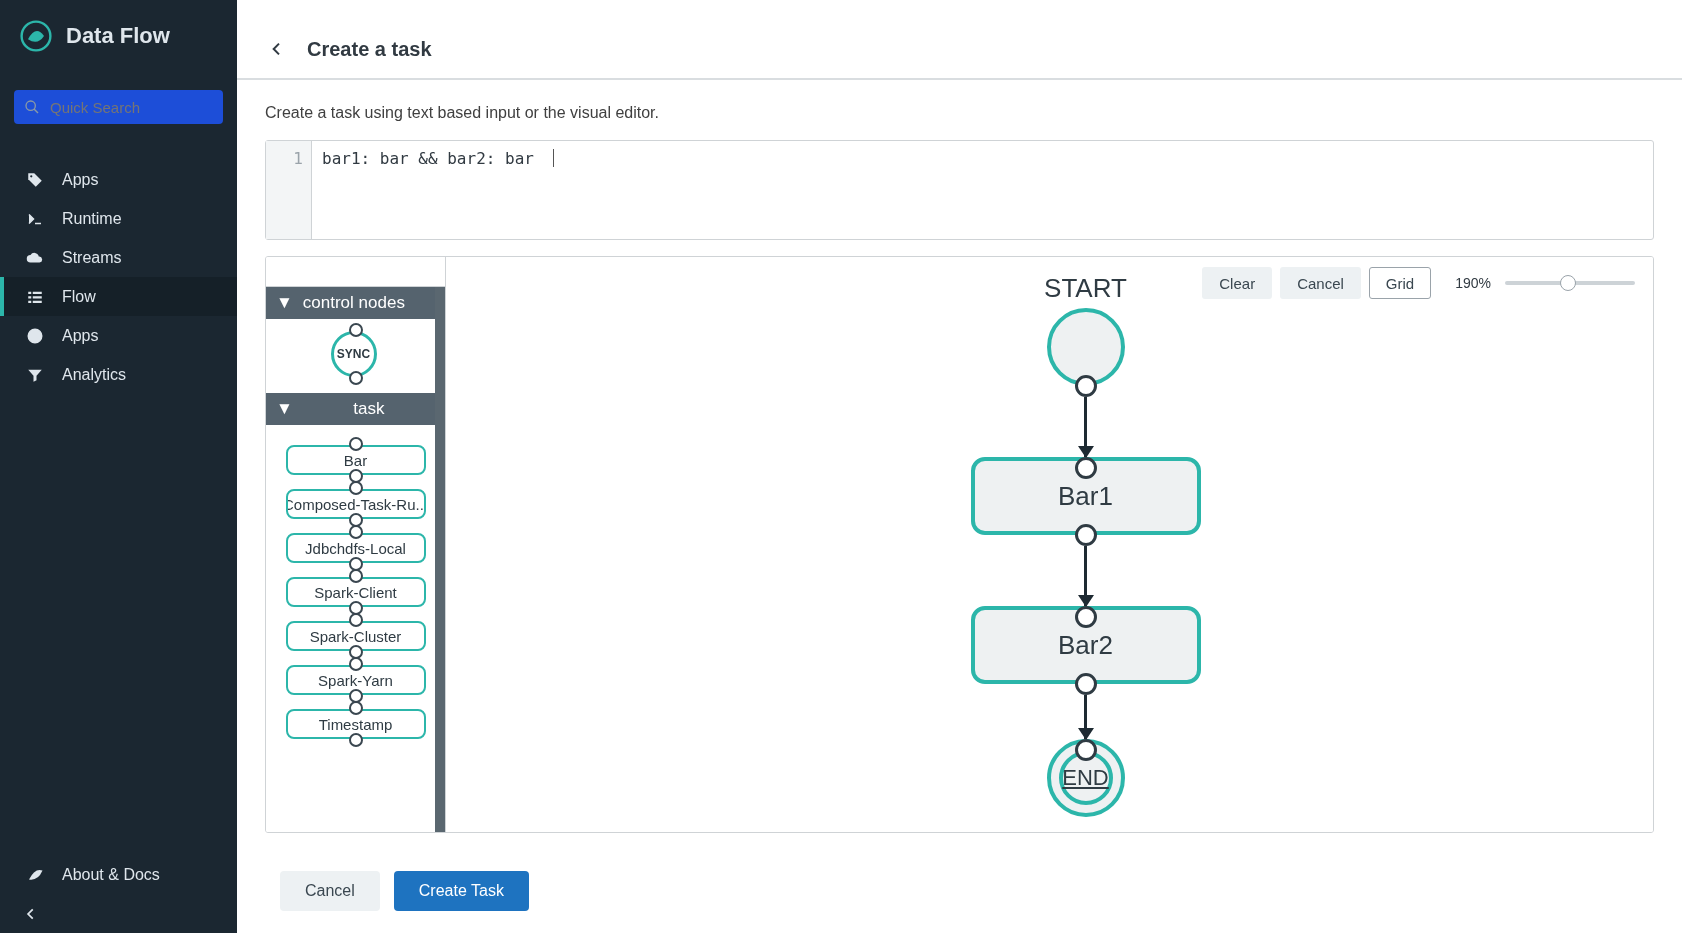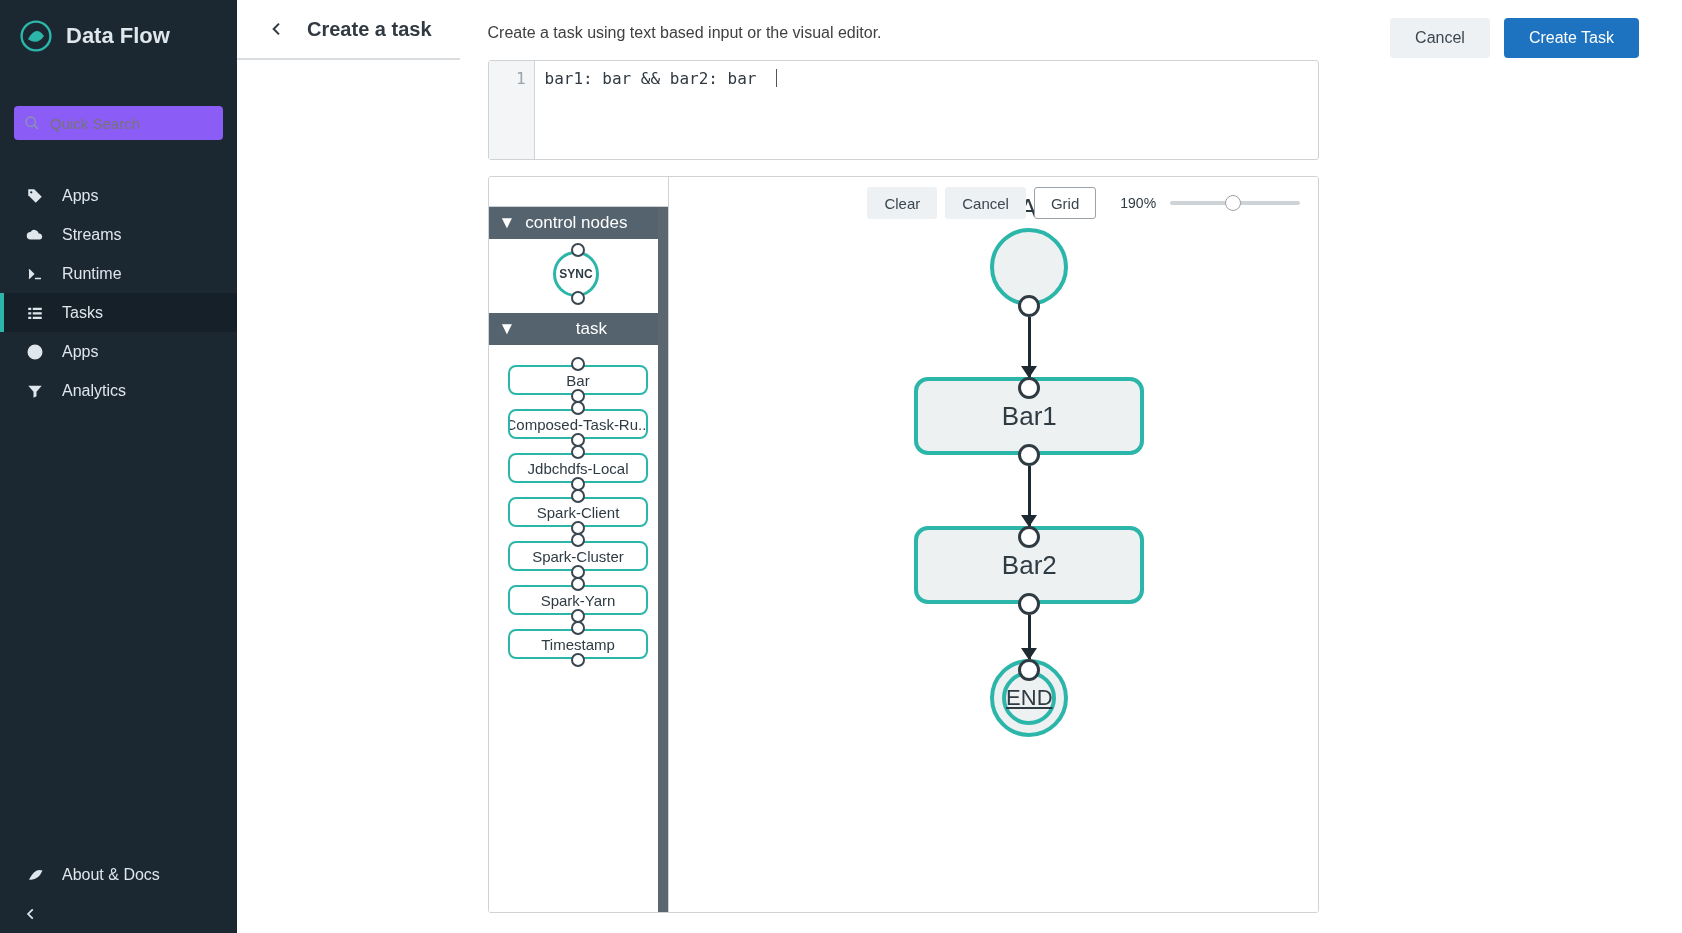--- a/index.html
+++ b/index.html
@@ -17,33 +17,33 @@
     --palette-header:#55636e;
   }
   *{box-sizing:border-box;}
   html,body{margin:0;padding:0;height:100%;font-family:"Segoe UI",Arial,sans-serif;color:var(--ink);}
   body{display:flex;width:1682px;height:933px;background:#fff;overflow:hidden;}
 
   
   .sidebar{width:237px;flex:none;background:var(--sidebar-bg);color:var(--sidebar-text);display:flex;flex-direction:column;gap:16px;}
   .brand{display:flex;align-items:center;gap:14px;padding:20px 20px 20px 20px;font-size:22px;font-weight:700;}
   .brand svg{width:32px;height:32px;}
-  .search-box{margin:18px 14px 14px;background:#8b5cf6;border-radius:4px;display:flex;align-items:center;height:34px;padding:0 10px;color:var(--sidebar-muted);font-size:15px;}
+  .search-box{margin:2px 14px 14px;background:#1d4ed8;border-radius:4px;display:flex;align-items:center;height:34px;padding:0 10px;color:var(--sidebar-muted);font-size:15px;}
   .search-box svg{width:16px;height:16px;margin-right:8px;flex:none;}
   .search-input{background:transparent;border:none;outline:none;color:var(--sidebar-text);font-size:15px;flex:1;}
   .nav{list-style:none;margin:0;padding:6px 0 0 0;}
   .nav-item{display:flex;align-items:center;height:39px;padding:0 18px 0 22px;font-size:16px;color:var(--sidebar-text);cursor:pointer;border-left:4px solid transparent;}
   .nav-item.active{background:var(--sidebar-dark);border-left-color:var(--accent-teal);}
   .nav-item svg,.nav-item .ico{width:18px;height:18px;margin-right:18px;flex:none;fill:currentColor;}
   .sidebar-spacer{flex:1;}
   .sidebar-bottom .nav-item{height:40px;}
   .collapse-btn{height:38px;display:flex;align-items:center;padding-left:24px;color:var(--sidebar-text);}
 
   
-  .main{flex:1;display:flex;flex-direction:row;min-width:0;}
+  .main{flex:1;display:flex;flex-direction:column;min-width:0;margin-top:20px;}
   .header{height:60px;border-bottom:2px solid var(--border);display:flex;align-items:center;padding:0 28px;gap:18px;}
   .back-btn{width:24px;height:24px;display:flex;align-items:center;justify-content:center;cursor:pointer;}
   .page-title{font-size:20px;font-weight:700;}
   .body{flex:1;display:flex;flex-direction:column;padding:24px 28px 20px 28px;min-height:0;}
   .intro{font-size:16px;color:#404040;margin-bottom:18px;}
 
   
   .code-editor{border:1px solid var(--panel-border);border-radius:3px;height:100px;display:flex;font-family:"Consolas","Menlo",monospace;font-size:16px;background:#fff;}
   .gutter{width:46px;background:#f3f5f6;border-right:1px solid var(--panel-border);text-align:right;padding:8px 8px 0 0;color:#9aa3aa;}
   .code-line{padding:8px 10px 0 10px;white-space:pre;position:relative;}
@@ -118,42 +118,42 @@
   </div>
   <ul class="nav">
     <li class="nav-item">
       <svg class="ico" viewBox="0 0 24 24">
           <path d="M3 3h8l10 10-8 8L3 11V3z" fill="#dfe6ec"></path>
           <circle cx="7" cy="7" r="1.5" fill="#1b2731"></circle>
         </svg>
       <span>Apps</span>
     </li>
     <li class="nav-item">
-      <svg class="ico" viewBox="0 0 24 24">
-          <path d="M6 18a5 5 0 010-10 6 6 0 0111 2 4 4 0 011 8H6z" fill="#dfe6ec"></path>
-        </svg>
-      <span>Streams</span>
-    </li>
-    <li class="nav-item">
       <svg class="ico" viewBox="0 0 24 24" fill="none" stroke="#dfe6ec" stroke-width="2">
           <polyline points="4 6 10 12 4 18"></polyline>
           <line x1="12" y1="18" x2="20" y2="18"></line>
         </svg>
       <span>Runtime</span>
+    </li>
+    <li class="nav-item">
+      <svg class="ico" viewBox="0 0 24 24">
+          <path d="M6 18a5 5 0 010-10 6 6 0 0111 2 4 4 0 011 8H6z" fill="#dfe6ec"></path>
+        </svg>
+      <span>Streams</span>
     </li>
     <li class="nav-item active">
       <svg class="ico" viewBox="0 0 24 24">
           <rect x="3" y="5" width="4" height="3" fill="#dfe6ec"></rect>
           <rect x="9" y="5" width="12" height="3" fill="#dfe6ec"></rect>
           <rect x="3" y="11" width="4" height="3" fill="#dfe6ec"></rect>
           <rect x="9" y="11" width="12" height="3" fill="#dfe6ec"></rect>
           <rect x="3" y="17" width="4" height="3" fill="#dfe6ec"></rect>
           <rect x="9" y="17" width="12" height="3" fill="#dfe6ec"></rect>
         </svg>
-      <span>Tasks</span>
+      <span>Flow</span>
     </li>
     <li class="nav-item">
       <svg class="ico" viewBox="0 0 24 24" fill="none" stroke="#dfe6ec" stroke-width="2">
           <circle cx="12" cy="12" r="9"></circle>
           <polyline points="12 7 12 12 16 14"></polyline>
         </svg>
       <span>Apps</span>
     </li>
     <li class="nav-item">
       <svg class="ico" viewBox="0 0 24 24">

